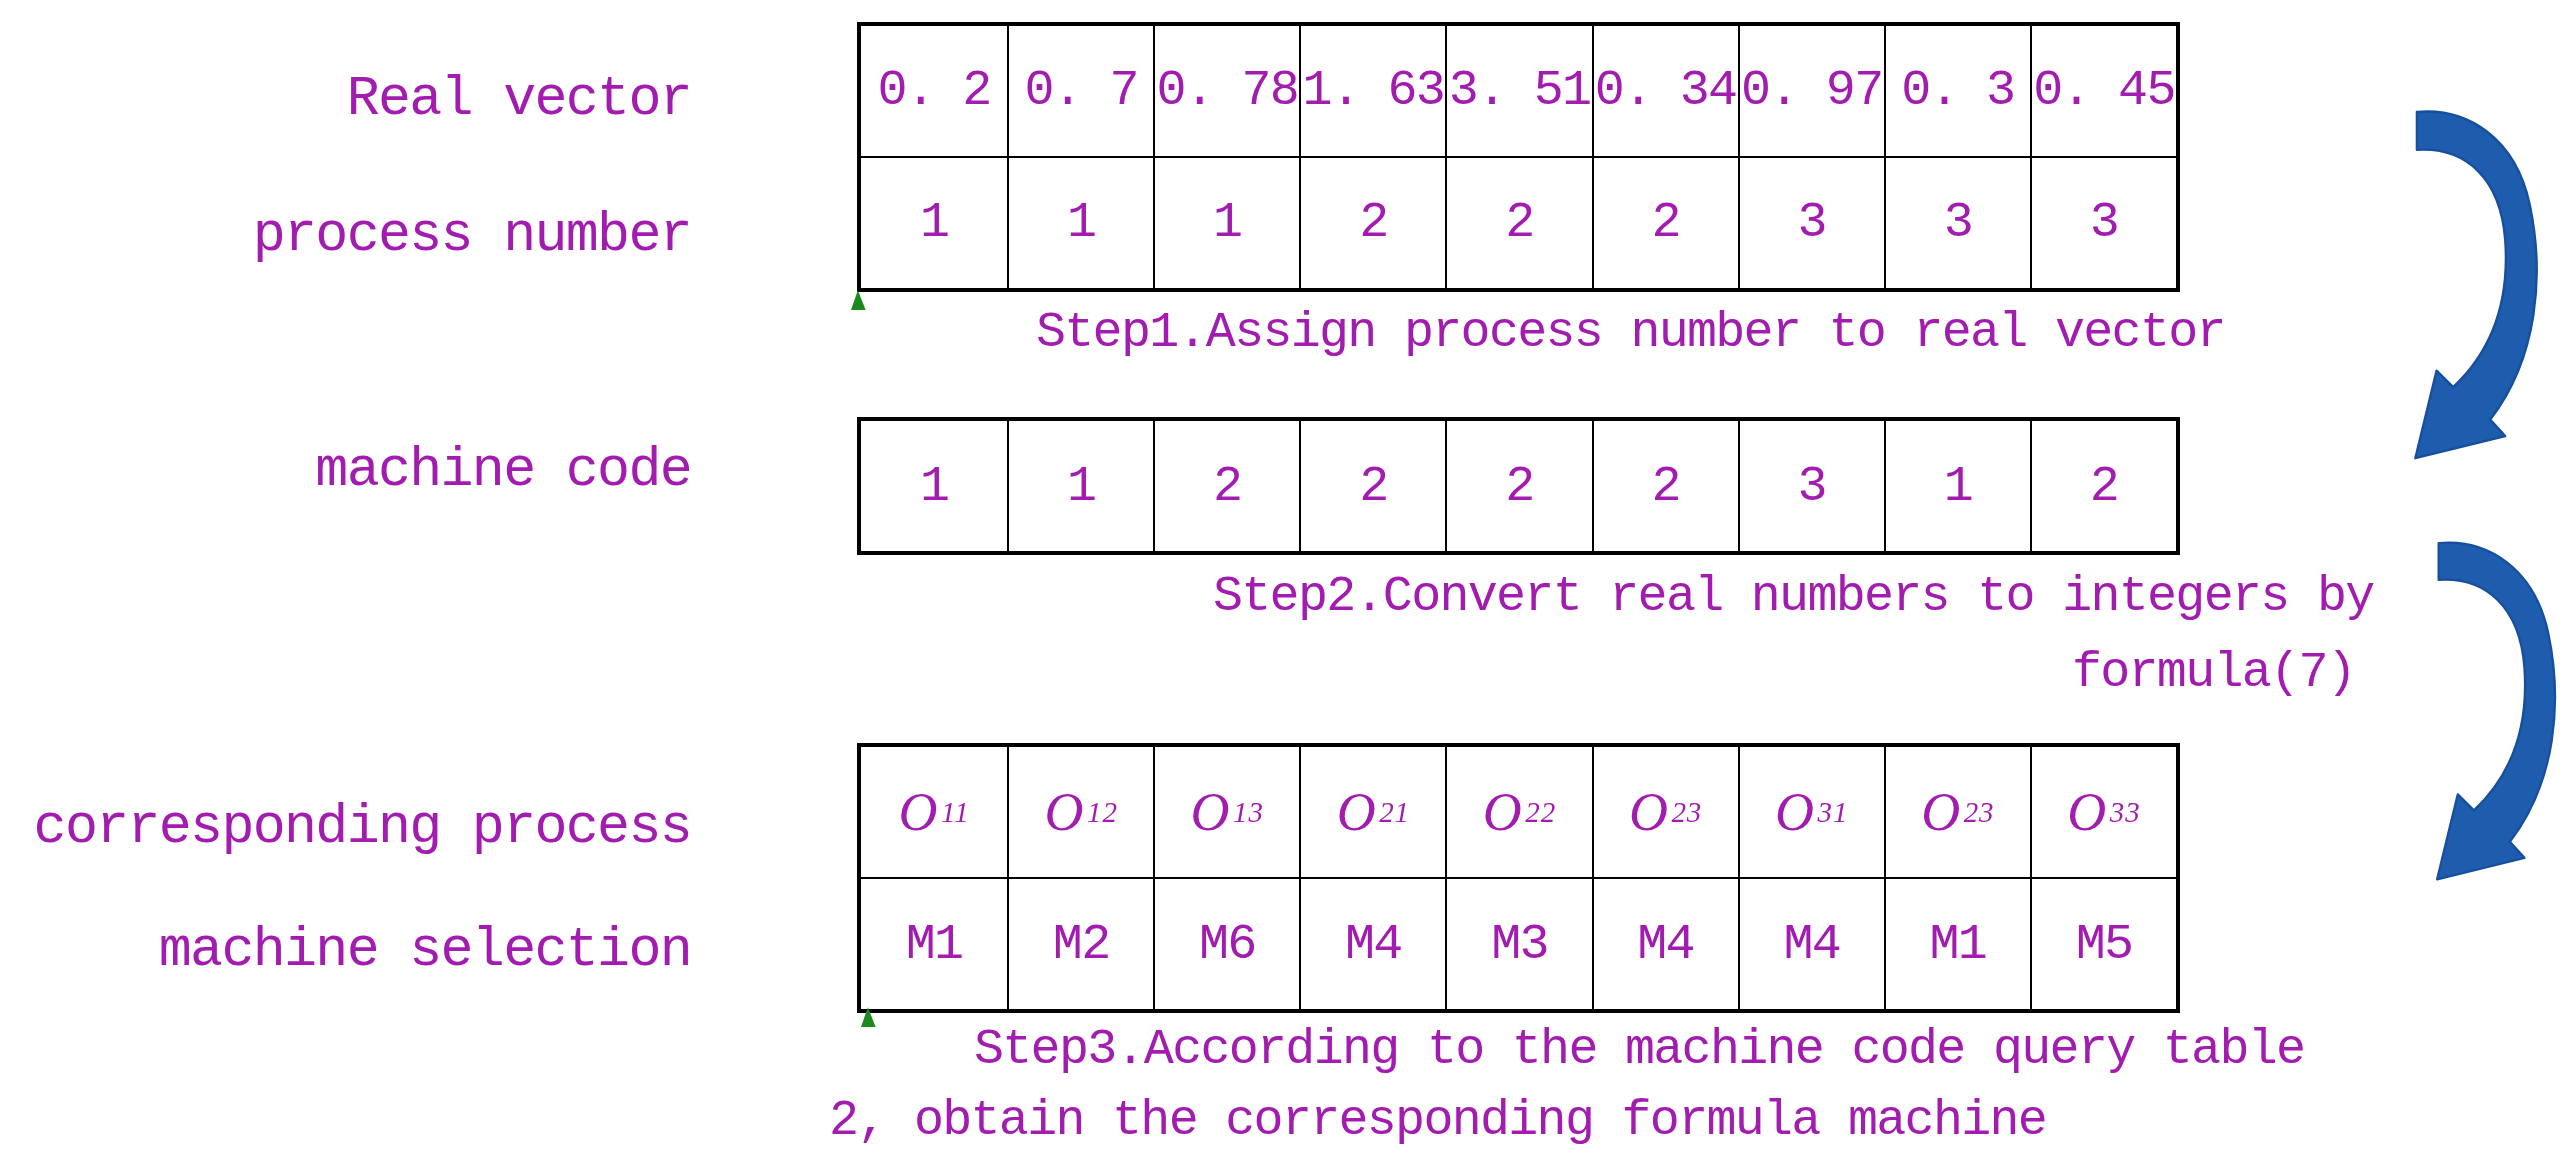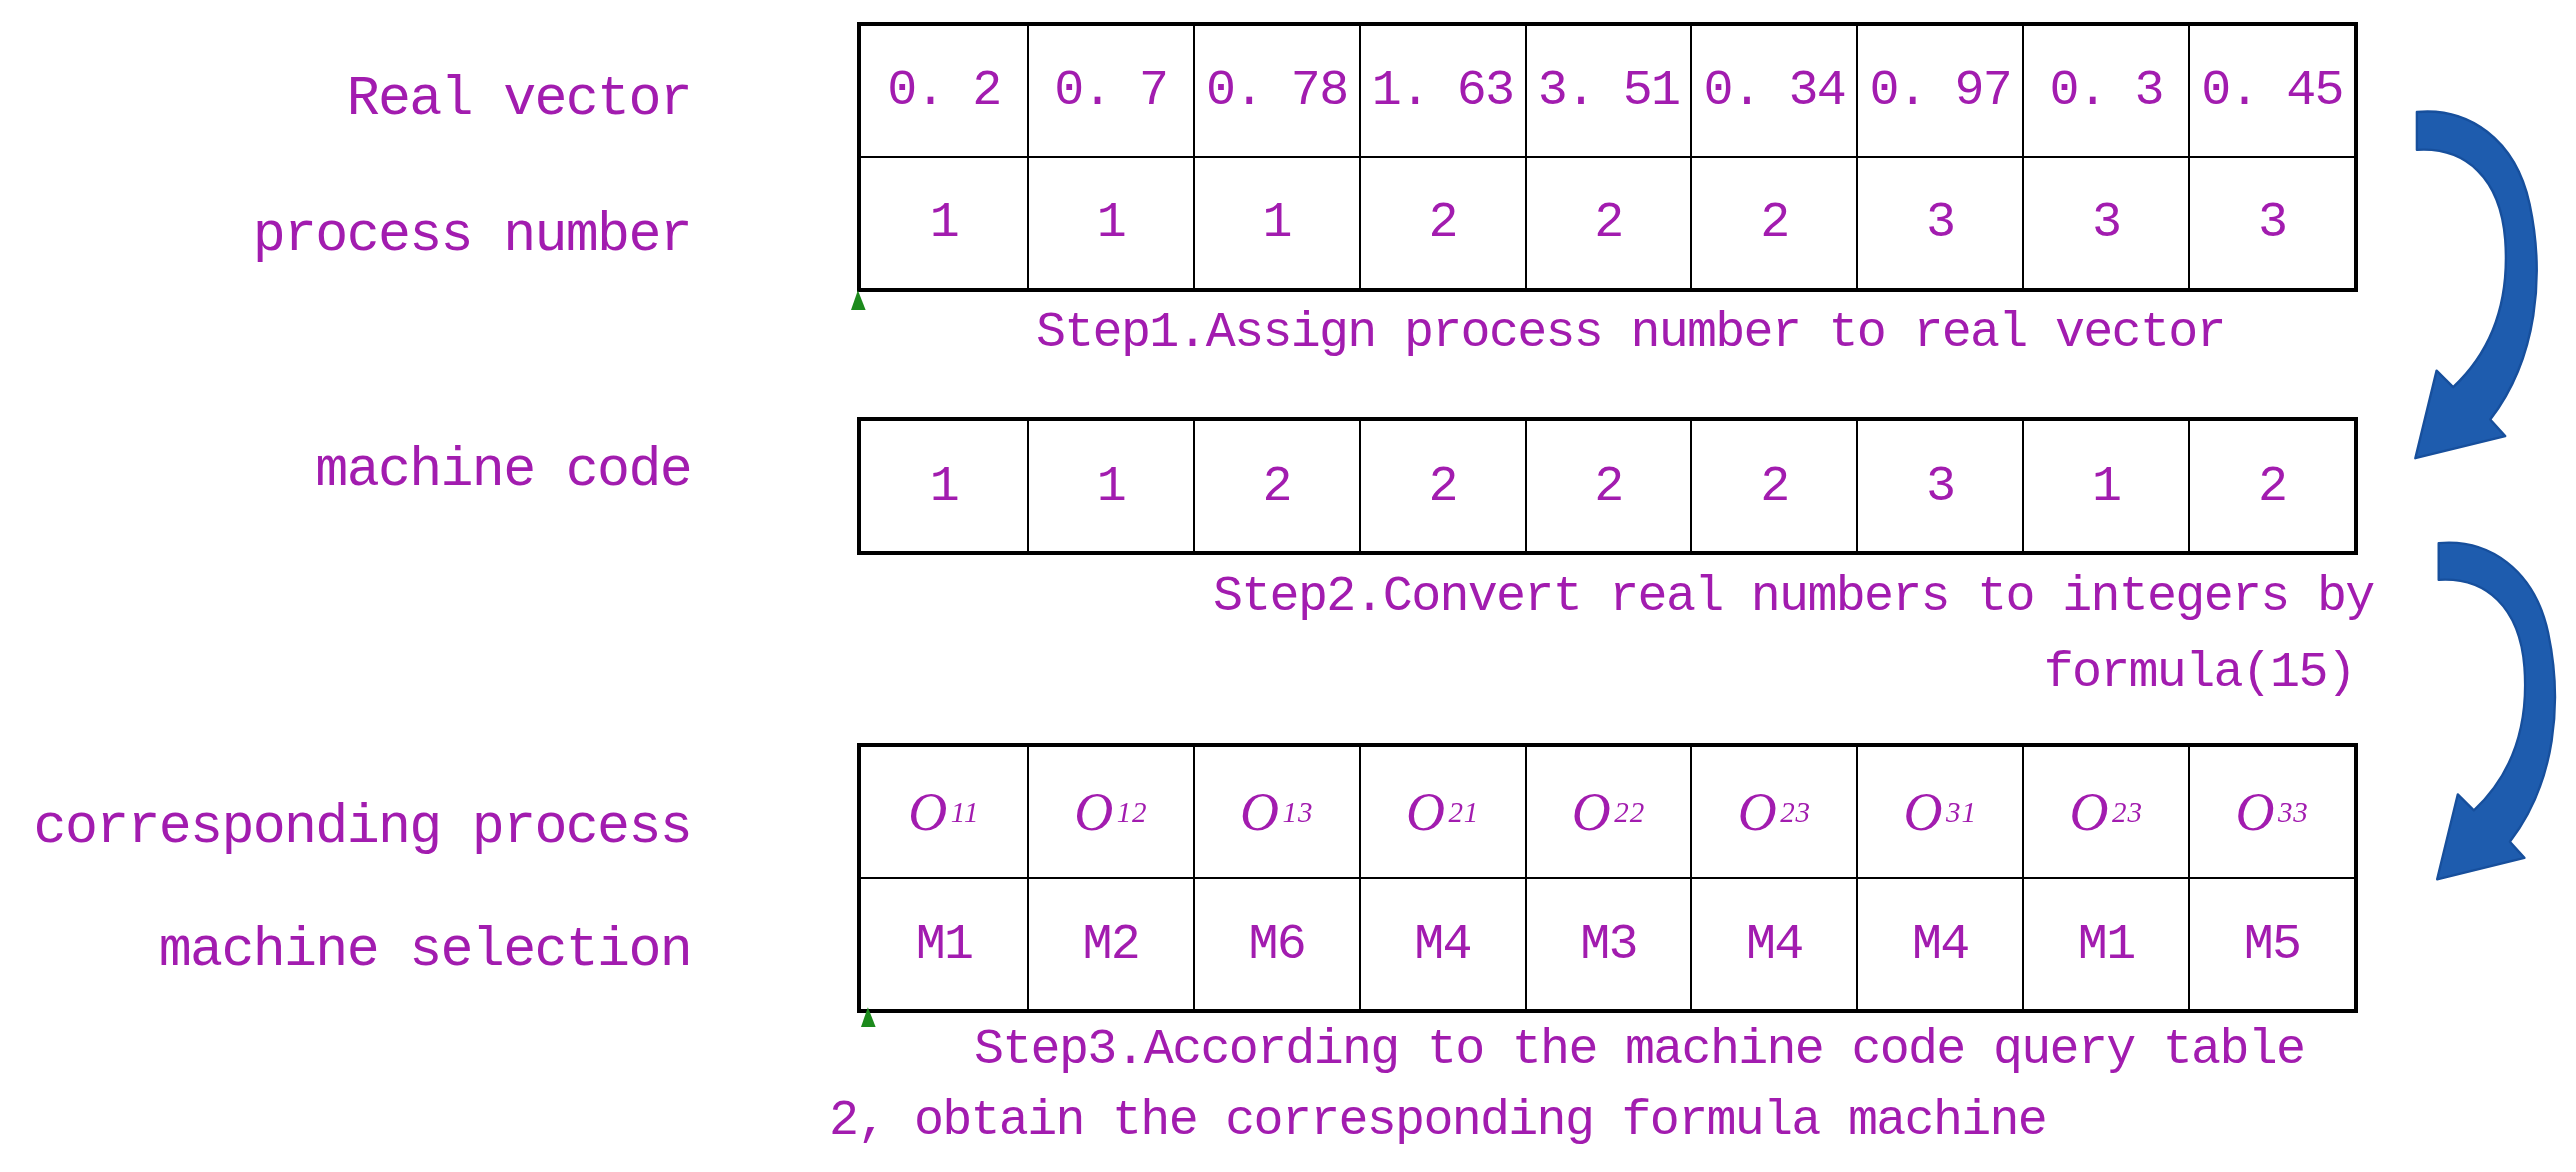--- a/index.html
+++ b/index.html
@@ -10,21 +10,21 @@
     font-family:"Liberation Mono","DejaVu Sans Mono",monospace;
     color:#a21caf;
     overflow:hidden;
   }
   .side-label{
     position:absolute;left:0;width:691px;height:78px;
     display:flex;align-items:center;justify-content:flex-end;
     font-size:55px;letter-spacing:-1.7px;white-space:pre;
   }
   .tbl{
-    position:absolute;left:857px;width:1501px;
+    position:absolute;left:857px;width:1323px;
     border:4.3px solid #000;box-sizing:border-box;background:#fff;
   }
   .t1{top:21.6px;height:270px;}
   .t2{top:417px;height:138px;}
   .t3{top:743px;height:270px;}
   .row{display:grid;grid-template-columns:repeat(9,1fr);height:130px;}
   .row + .row{border-top:2.6px solid #000;}
   .cell{
     display:flex;align-items:center;justify-content:center;
     font-size:50px;letter-spacing:-1.7px;border-left:2.6px solid #000;
@@ -105,21 +105,21 @@
         <div class="cell">2</div>
         <div class="cell">2</div>
         <div class="cell">2</div>
         <div class="cell">3</div>
         <div class="cell">1</div>
         <div class="cell">2</div>
       </div>
   </div>
 
   <div class="caption cap-step2-l1">Step2.Convert real numbers to integers by</div>
-  <div class="caption cap-step2-l2">formula(15)</div>
+  <div class="caption cap-step2-l2">formula(7)</div>
 
   <div class="tbl t3">
     <div class="row op-row">
         <div class="cell"><span>O</span><sub>11</sub></div>
         <div class="cell"><span>O</span><sub>12</sub></div>
         <div class="cell"><span>O</span><sub>13</sub></div>
         <div class="cell"><span>O</span><sub>21</sub></div>
         <div class="cell"><span>O</span><sub>22</sub></div>
         <div class="cell"><span>O</span><sub>23</sub></div>
         <div class="cell"><span>O</span><sub>31</sub></div>

